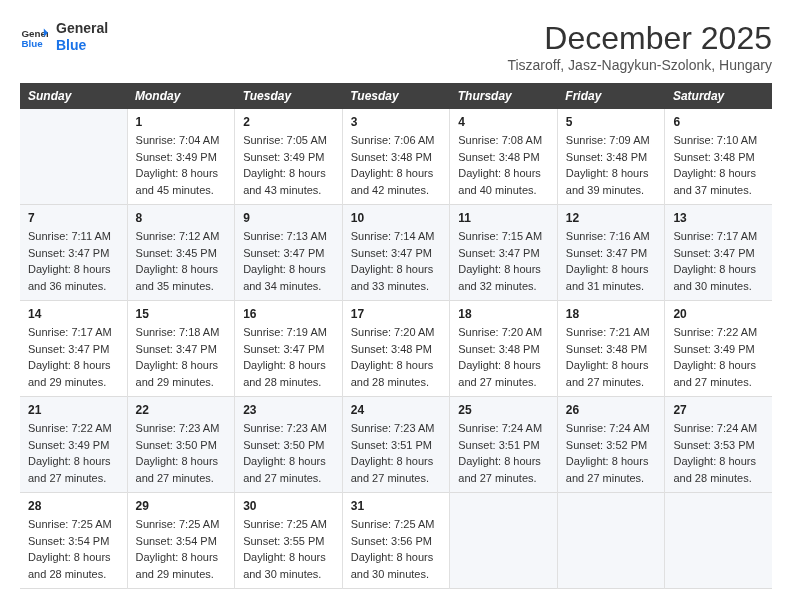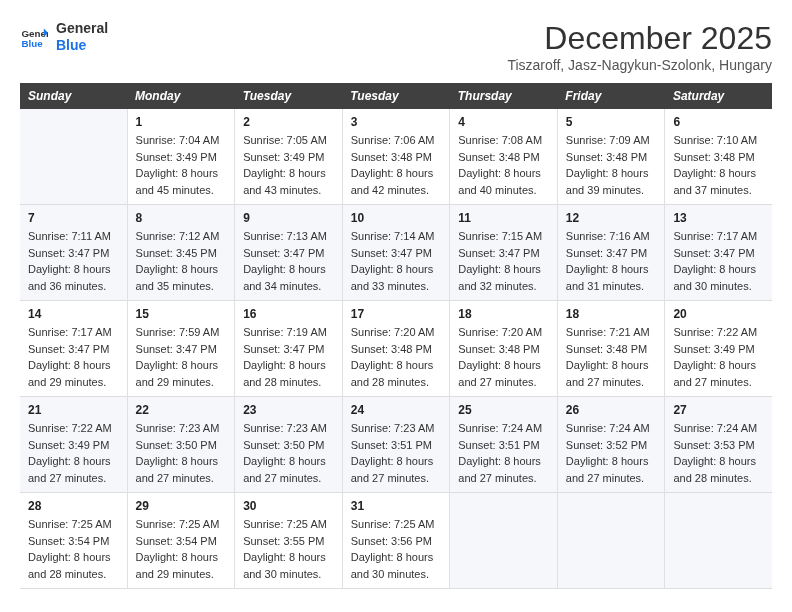--- a/index.html
+++ b/index.html
@@ -215,21 +215,21 @@
       <tr>
         <td>
           <div class="day-number">14</div>
           <div class="day-info" style="white-space: pre-line;">Sunrise: 7:17 AM
 Sunset: 3:47 PM
 Daylight: 8 hours
 and 29 minutes.</div>
         </td>
         <td>
           <div class="day-number">15</div>
-          <div class="day-info" style="white-space: pre-line;">Sunrise: 7:59 AM
+          <div class="day-info" style="white-space: pre-line;">Sunrise: 7:18 AM
 Sunset: 3:47 PM
 Daylight: 8 hours
 and 29 minutes.</div>
         </td>
         <td>
           <div class="day-number">16</div>
           <div class="day-info" style="white-space: pre-line;">Sunrise: 7:19 AM
 Sunset: 3:47 PM
 Daylight: 8 hours
 and 28 minutes.</div>

